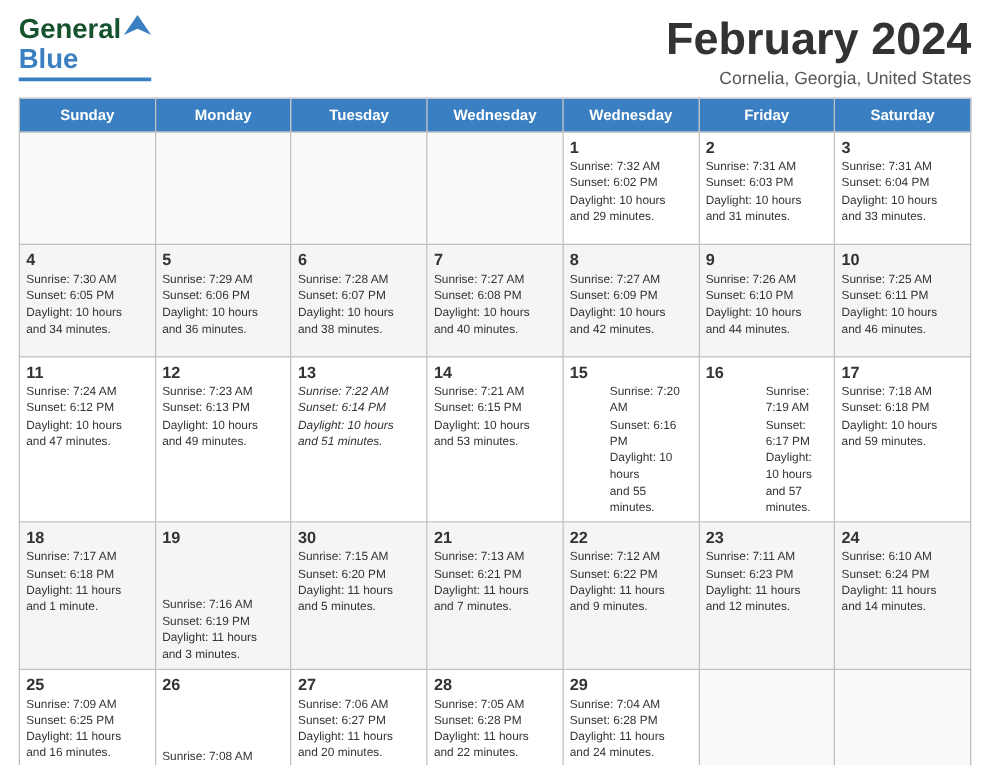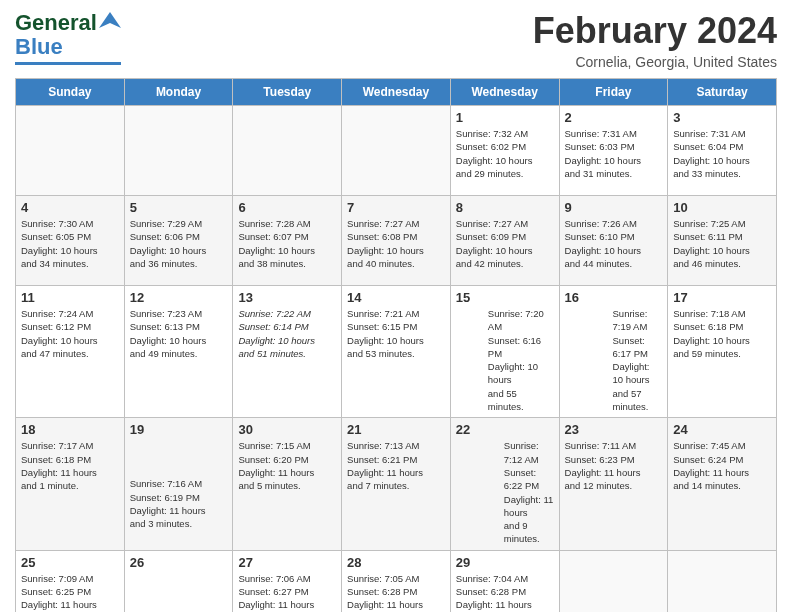--- a/index.html
+++ b/index.html
@@ -265,35 +265,35 @@
         </td>
         <td>
           <span class="day-number">21</span>
           <div class="cell-info" style="white-space: pre-line;">Sunrise: 7:13 AM
 Sunset: 6:21 PM
 Daylight: 11 hours
 and 7 minutes.</div>
         </td>
         <td>
           <span class="day-number">22</span>
-          <div class="cell-info" style="white-space: pre-line; margin-left: 48px;">Sunrise: 7:12 AM
+          <div class="cell-info" style="white-space: pre-line;">Sunrise: 7:12 AM
 Sunset: 6:22 PM
 Daylight: 11 hours
 and 9 minutes.</div>
         </td>
         <td>
           <span class="day-number">23</span>
           <div class="cell-info" style="white-space: pre-line;">Sunrise: 7:11 AM
 Sunset: 6:23 PM
 Daylight: 11 hours
 and 12 minutes.</div>
         </td>
         <td>
           <span class="day-number">24</span>
-          <div class="cell-info" style="white-space: pre-line;">Sunrise: 7:45 AM
+          <div class="cell-info" style="white-space: pre-line;">Sunrise: 6:10 AM
 Sunset: 6:24 PM
 Daylight: 11 hours
 and 14 minutes.</div>
         </td>
       </tr>
       <tr>
         <td>
           <span class="day-number">25</span>
           <div class="cell-info" style="white-space: pre-line;">Sunrise: 7:09 AM
 Sunset: 6:25 PM

